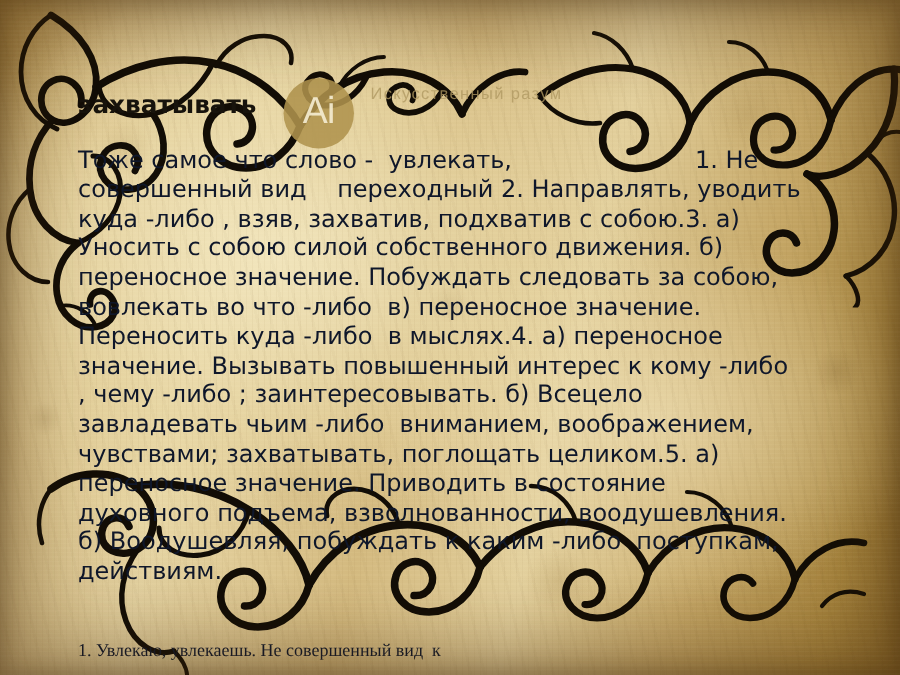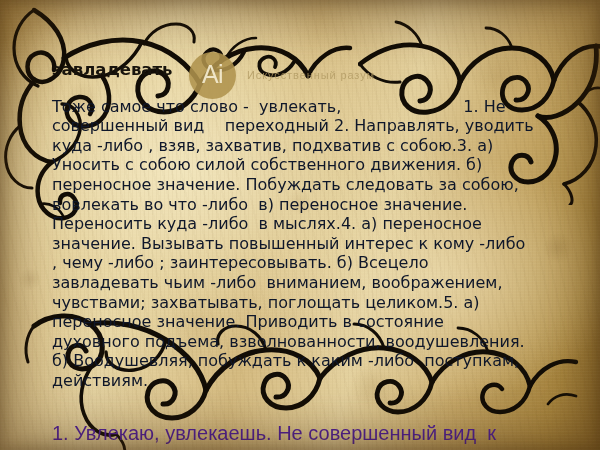--- a/index.html
+++ b/index.html
@@ -87,21 +87,21 @@
     line-height: 1.05;
     color: rgba(178,152,92,0.80);
     font-family: "Liberation Sans", sans-serif;
     letter-spacing: 0.2px;
   }
   .wm-main b { color: rgba(150,122,62,0.88); font-weight: 700; }
   .wm-sub {
     font-size: 11px;
     color: rgba(176,152,98,0.78);
     letter-spacing: 0.9px;
-    margin-top: 16px;
+    margin-top: 4px;
     font-family: "Liberation Sans", sans-serif;
   }
   
   .content {
     position: absolute;
     left: 52px;
     top: 60px;
     width: 480px;
   }
   .title {
@@ -118,24 +118,24 @@
     color: #0f172a;
     font-family: "DejaVu Sans", sans-serif;
     white-space: pre-wrap;
     width: 482px;
   }
   .tail-block {
     position: absolute;
     left: 52px;
     top: 424px;
     width: 520px;
-    font-size: 20px;
+    font-size: 12px;
     line-height: 19.6px;
-    color: #4c1d95;
-    font-family: Liberation Sans, sans-serif;
+    color: #0f172a;
+    font-family: Liberation Serif, serif;
     white-space: pre-wrap;
   }
   .edge-vignette {
     position: absolute;
     inset: 0;
     pointer-events: none;
     box-shadow: inset 0 0 46px 14px rgba(72,46,12,0.40),
                 inset 0 0 14px 3px rgba(52,32,8,0.30);
   }
 </style>
@@ -214,20 +214,20 @@
   <div class="watermark">
     <div class="wm-badge">
       <span class="wm-badge-text">Ai</span>
     </div>
     <div class="wm-words">
       <div class="wm-sub">Искусственный  разум</div>
     </div>
   </div>
 
   <div class="content">
-    <h1 class="title">завладевать</h1>
+    <h1 class="title">захватывать</h1>
     <div class="body-block">Тоже самое что слово -  увлекать,                        1. Не совершенный вид    переходный 2. Направлять, уводить куда -либо , взяв, захватив, подхватив с собою.3. а) Уносить с собою силой собственного движения. б) переносное значение. Побуждать следовать за собою, вовлекать во что -либо  в) переносное значение. Переносить куда -либо  в мыслях.4. а) переносное значение. Вызывать повышенный интерес к кому -либо , чему -либо ; заинтересовывать. б) Всецело завладевать чьим -либо  вниманием, воображением, чувствами; захватывать, поглощать целиком.5. а) переносное значение. Приводить в состояние духовного подъема, взволнованности, воодушевления. б) Воодушевляя, побуждать к каким -либо  поступкам, действиям.</div>
   </div>
 
   <div class="tail-block">1. Увлекаю, увлекаешь. Не совершенный вид  к</div>
 
   <div class="edge-vignette"></div>
 </div>
 
 </body></html>

